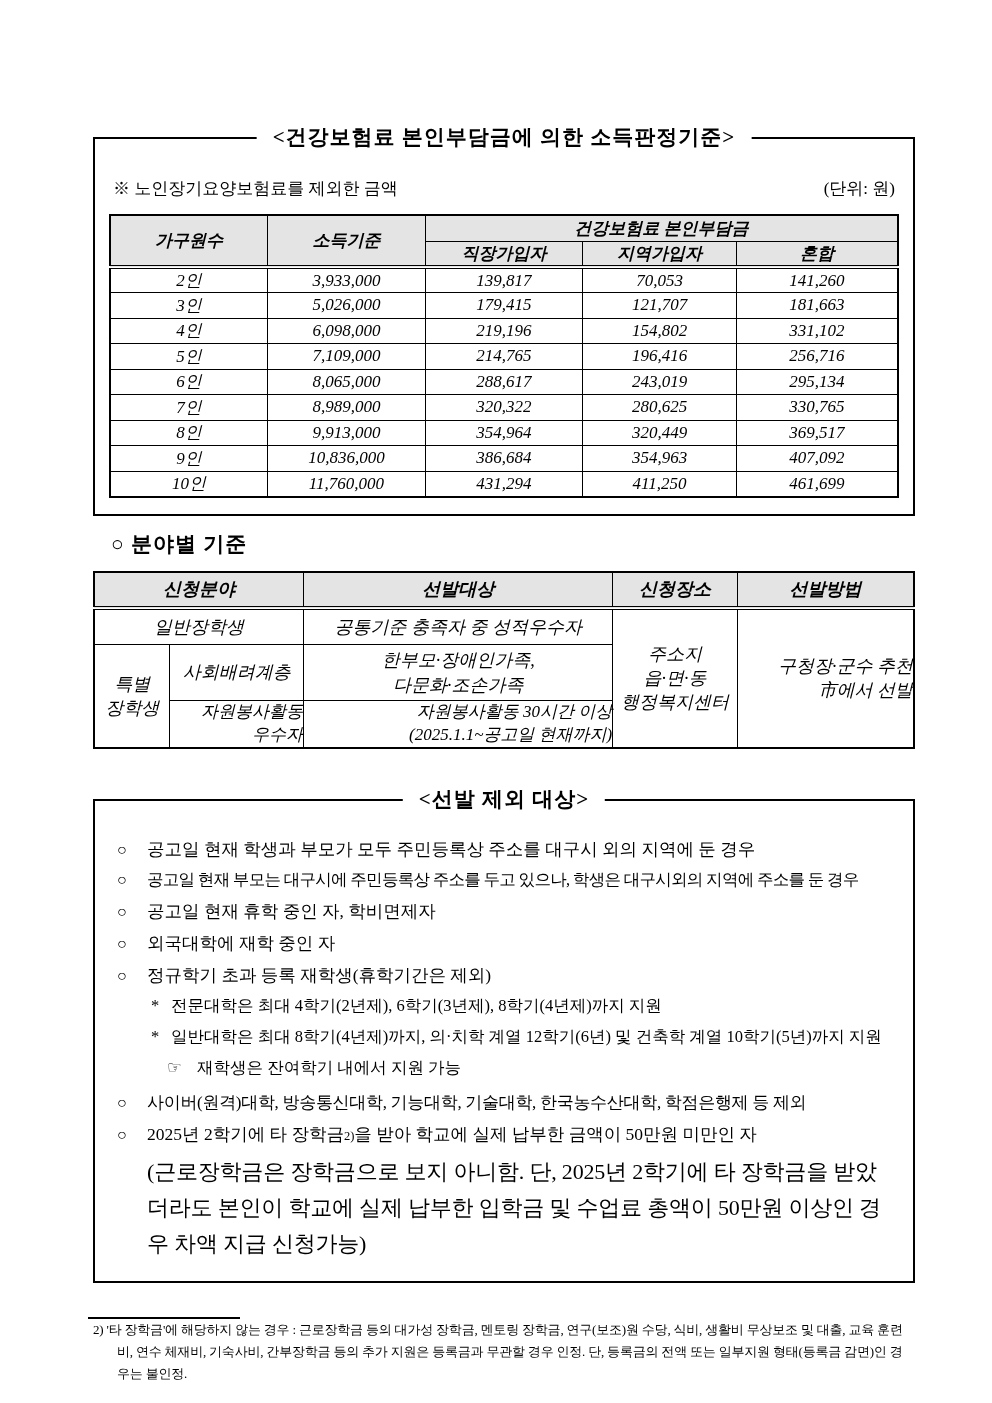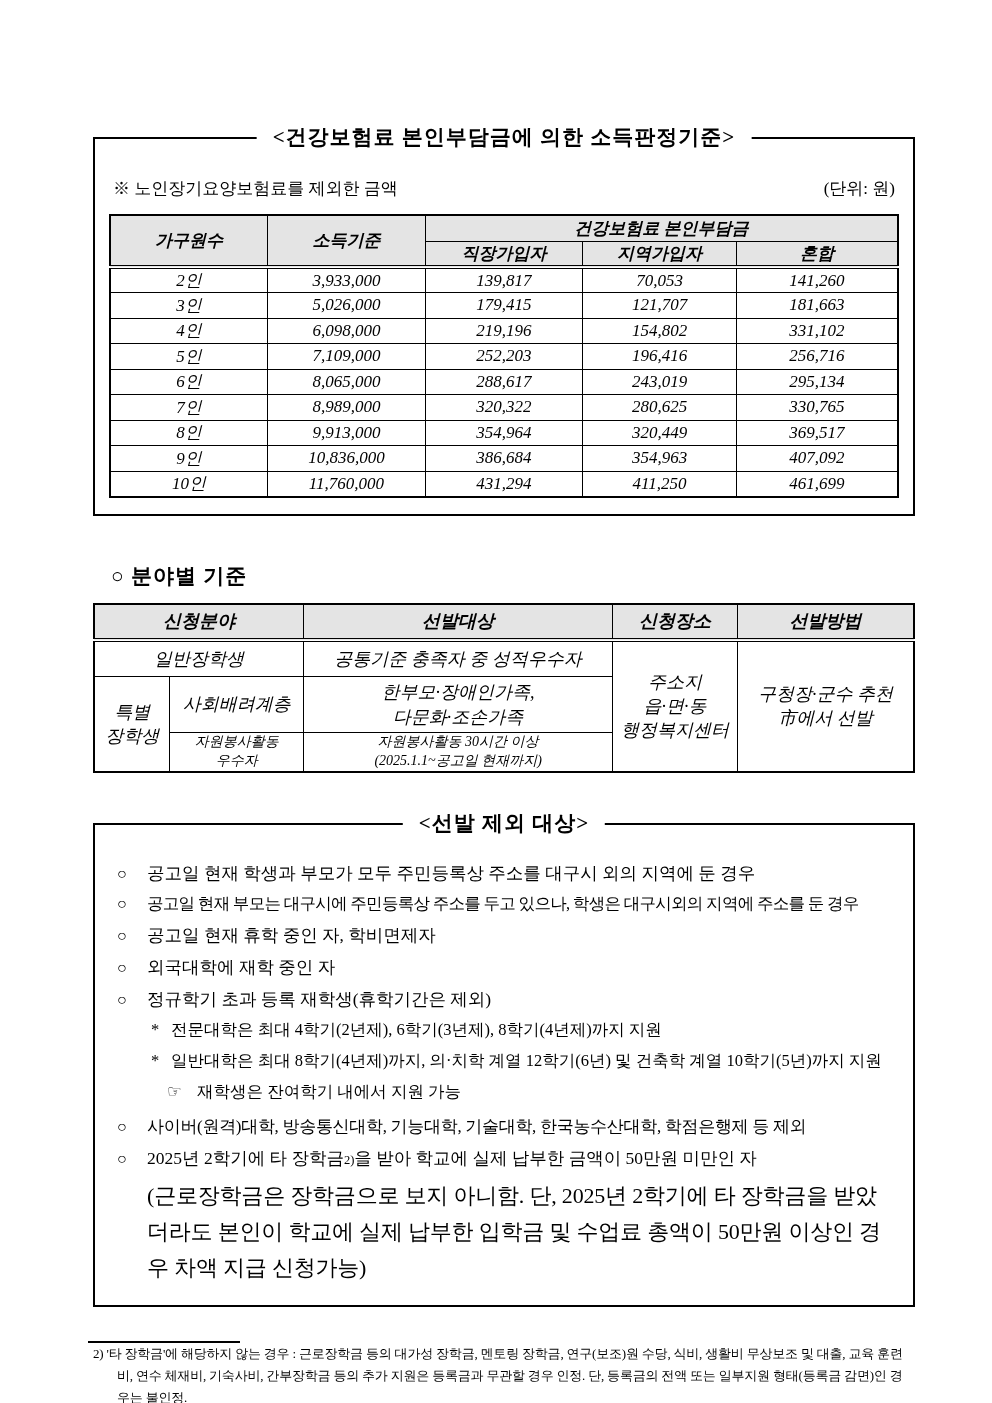--- a/index.html
+++ b/index.html
@@ -30,29 +30,29 @@
   table { border: 2px solid #000; }
   th { background: #e4e4e4; font-weight: bold; }
   th, td { text-align: center; vertical-align: middle; }
 
   .income-table { margin-top: 14px; font-size: 17px; }
   .income-table th { height: 26px; }
   .income-table td { height: 25.5px; }
   .income-table tbody tr:first-child td { border-top: 4px double #000; }
 
   
-  .section-heading { margin-top: 46px; padding-left: 18px; font-size: 21px; font-weight: bold; letter-spacing: 1px; }
+  .section-heading { margin-top: 14px; padding-left: 18px; font-size: 21px; font-weight: bold; letter-spacing: 1px; }
   .field-table { margin-top: 13px; font-size: 18px; }
   .field-table th { height: 36px; }
   .field-table tr:nth-child(2) td { border-top: 4px double #000; }
   .pre { white-space: pre-line; }
   .row-general td { height: 37px; }
   .row-social td { height: 56px; }
-  .row-volunteer td { height: 36px; font-size: 14px; }
-  .cell-left { text-align: center; }
+  .row-volunteer td { height: 36px; font-size: 17px; text-align: right; }
+  .cell-left { text-align: right; }
   .field-table td { line-height: 1.35; }
 
   
   .exclusion-box { margin-top: 50px; padding: 36px 16px 18px 16px; }
   .x-item { display: flex; align-items: baseline; }
   .x-item .marker { flex: none; }
   .lv0 { font-size: 17.5px; padding-left: 6px; margin-bottom: 8px; }
   .lv0 .marker { width: 30px; font-size: 16px; }
   .lv1 { font-size: 16.5px; padding-left: 40px; margin-bottom: 9px; }
   .lv1 .marker { width: 20px; }
@@ -114,21 +114,21 @@
         <tr>
           <td>4인</td>
           <td>6,098,000</td>
           <td>219,196</td>
           <td>154,802</td>
           <td>331,102</td>
         </tr>
         <tr>
           <td>5인</td>
           <td>7,109,000</td>
-          <td>252,203</td>
+          <td>214,765</td>
           <td>196,416</td>
           <td>256,716</td>
         </tr>
         <tr>
           <td>6인</td>
           <td>8,065,000</td>
           <td>288,617</td>
           <td>243,019</td>
           <td>295,134</td>
         </tr>

